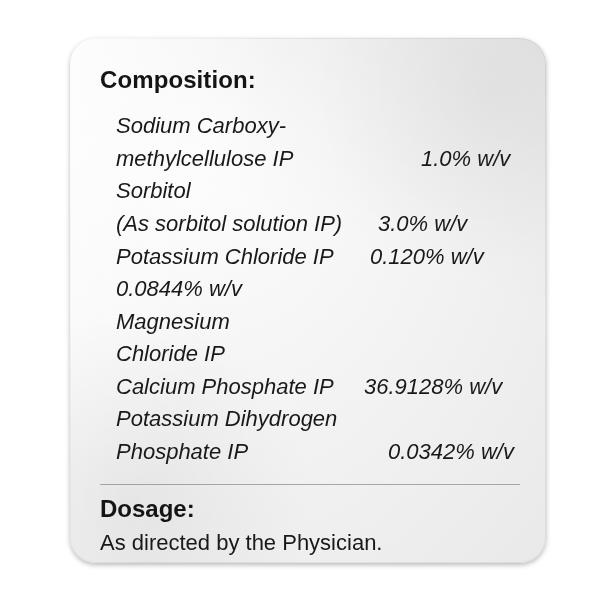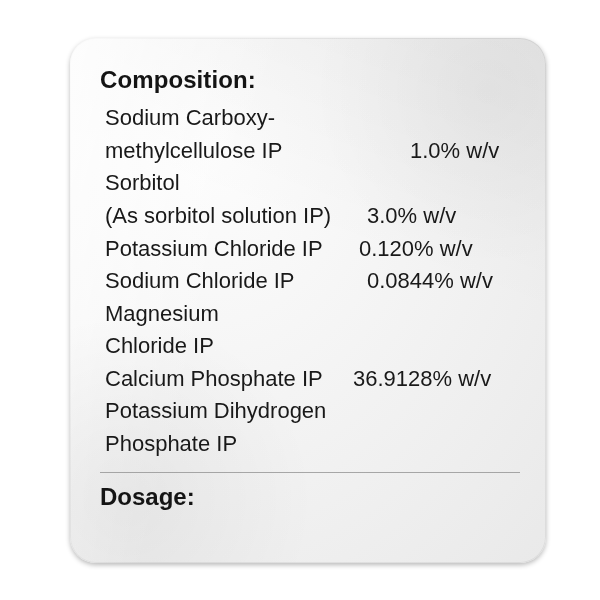--- a/index.html
+++ b/index.html
@@ -56,23 +56,24 @@
   .section-heading {
     font-size: 24px;
     font-weight: bold;
     color: #141414;
     letter-spacing: 0.1px;
     margin: 0 0 8px 0;
     line-height: 1.18;
   }
 
   .comp-list {
-    margin: 5px;
+    margin: 16px;
     padding: 0;
     list-style: none;
+    font-style: italic;
   }
 
   .comp-row {
     display: flex;
     align-items: baseline;
     font-size: 22px;
     color: #191919;
     line-height: 1.48;
     white-space: nowrap;
   }
@@ -140,41 +141,42 @@
       </li>
       <li class="comp-row pad-b">
         <span class="comp-name">(As sorbitol solution IP)</span>
         <span class="comp-value">3.0% w/v</span>
       </li>
       <li class="comp-row pad-c">
         <span class="comp-name">Potassium Chloride IP</span>
         <span class="comp-value">0.120% w/v</span>
       </li>
       <li class="comp-row pad-d">
-        <span class="comp-name">Sodium Chloride IP</span>
         <span class="comp-value">0.0844% w/v</span>
       </li>
       <li class="comp-row pad-e">
         <span class="comp-name">Magnesium</span>
         <span class="comp-value"></span>
       </li>
       <li class="comp-row pad-a">
         <span class="comp-name">Chloride IP</span>
       </li>
       <li class="comp-row pad-f">
         <span class="comp-name">Calcium Phosphate IP</span>
         <span class="comp-value">36.9128% w/v</span>
       </li>
       <li class="comp-row pad-g">
         <span class="comp-name">Potassium Dihydrogen</span>
         <span class="comp-value"></span>
       </li>
       <li class="comp-row pad-g">
         <span class="comp-name">Phosphate IP</span>
+        <span class="comp-value">0.0342% w/v</span>
       </li>
     </ul>
 
     <div class="divider"></div>
 
     <div class="dosage-heading">Dosage:</div>
 
+    <div class="dosage-text">As directed by the Physician.</div>
   </div>
 </div>
 
 </body></html>

